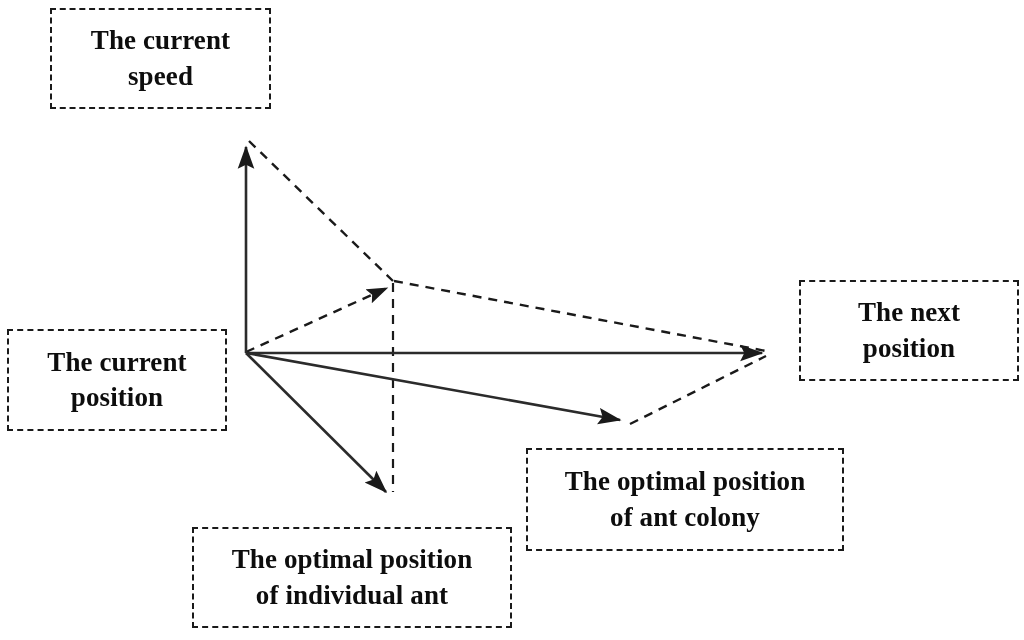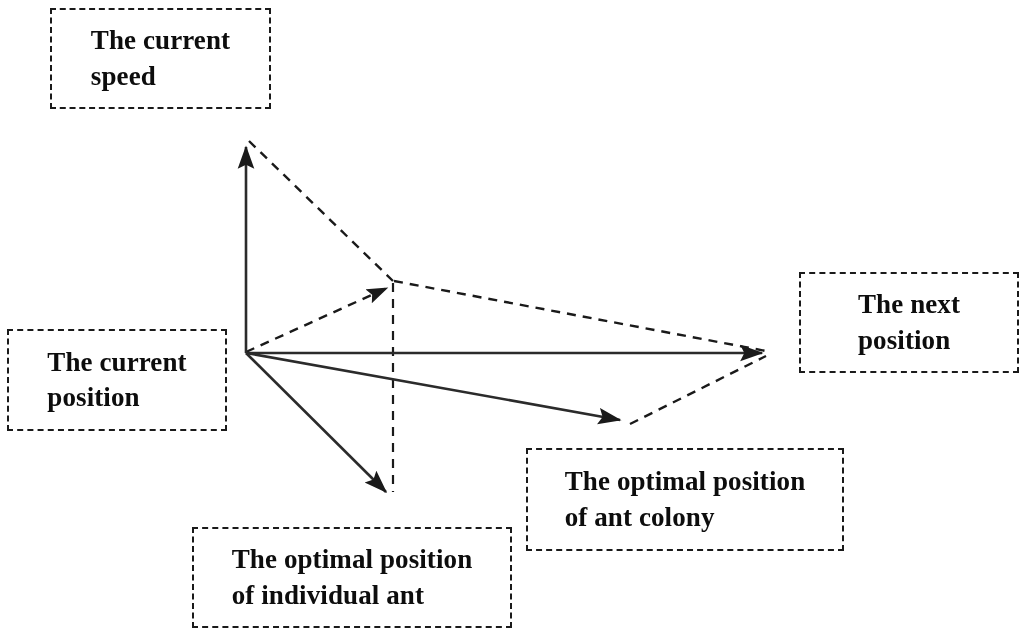--- a/index.html
+++ b/index.html
@@ -24,37 +24,37 @@
     height: 640px;
   }
   .label-box {
     position: absolute;
     box-sizing: border-box;
     border: 2px dashed #1a1a1a;
     background: transparent;
     display: flex;
     align-items: center;
     justify-content: center;
-    text-align: left;
+    text-align: center;
     z-index: 5;
   }
   .label-text {
     font-family: "Liberation Serif", "DejaVu Serif", serif;
     font-weight: bold;
     font-size: 27px;
     line-height: 1.30;
     color: #0d0d0d;
     letter-spacing: 0.1px;
     padding: 0 6px;
     white-space: pre-line;
   }
   
   #box-current-speed   { left: 50px;  top: 8px;   width: 221px; height: 101px; }
   #box-current-position{ left: 7px;   top: 329px; width: 220px; height: 102px; }
-  #box-next-position   { left: 799px; top: 272px; width: 220px; height: 101px; }
+  #box-next-position   { left: 799px; top: 280px; width: 220px; height: 101px; }
   #box-ant-colony      { left: 526px; top: 448px; width: 318px; height: 103px; }
   #box-individual-ant  { left: 192px; top: 527px; width: 320px; height: 101px; }
 </style>
 </head>
 <body>
 
 <div id="canvas">
 
   <svg id="vector-svg" viewBox="0 0 1024 640" xmlns="http://www.w3.org/2000/svg">
     <defs>

